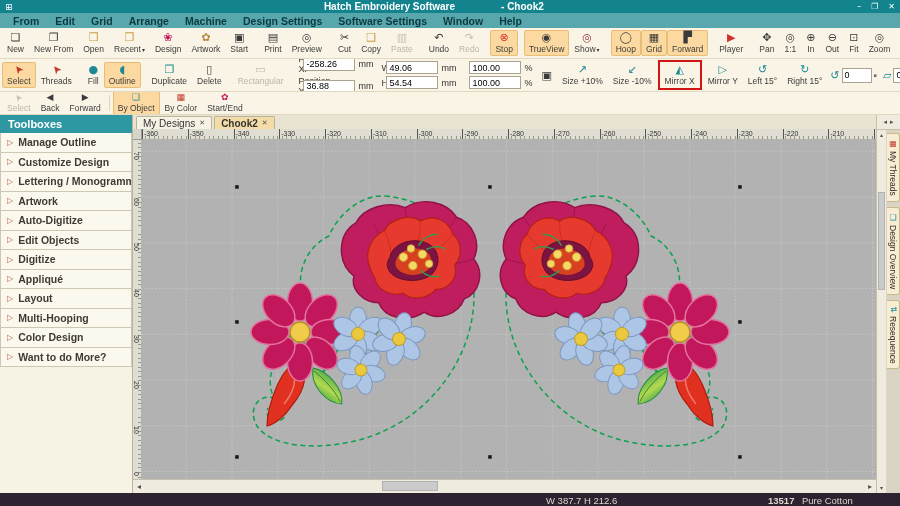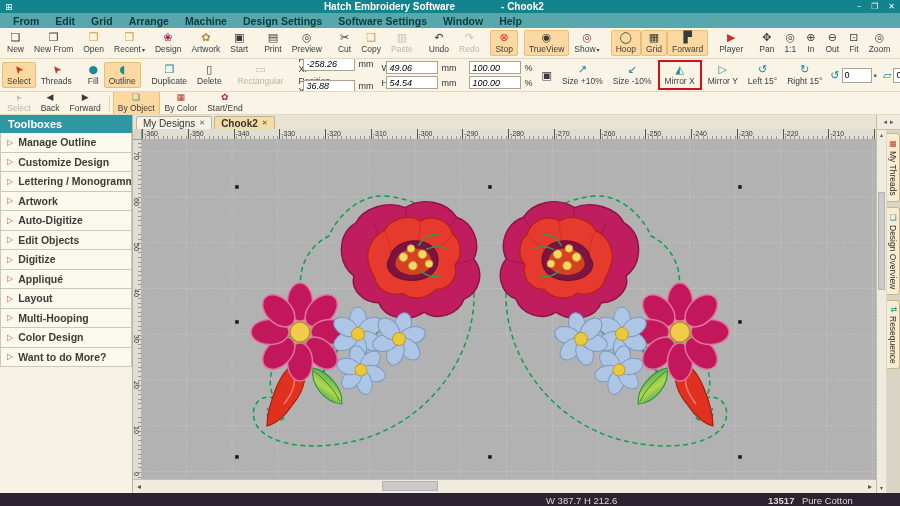--- a/index.html
+++ b/index.html
@@ -40,21 +40,21 @@
   .tsep{width:1px;align-self:stretch;background:#ddd5bc;margin:3px 3px;}
   .mcaret{font-size:6px;margin-left:1px;font-family:"DejaVu Sans",sans-serif;}
   .nw{display:inline-block;transform:rotate(-128deg);}
   .combo{display:flex;align-items:center;border:1px solid #a9a390;background:#fff;height:16px;
          margin-left:5px;padding:0 1px 0 3px;}
   .combo input{width:38px;border:none;outline:none;font-size:10px;font-family:"Liberation Sans",sans-serif;}
   .f2{display:grid;grid-template-columns:auto auto auto;gap:2px 3px;align-items:center;
       padding:0 4px;font-size:9px;color:#333;}
   .f2 .fl{text-align:left;min-width:2px;}
   .f2 input{width:46px;height:11px;font-size:9px;border:1px solid #a9a390;background:#fff;
-            padding:0 2px;font-family:"Liberation Sans",sans-serif;font-style:italic;}
+            padding:0 2px;font-family:"Liberation Sans",sans-serif;}
   .f2 .fu{font-size:9px;}
   .spin{display:flex;align-items:center;gap:2px;padding:0 3px;}
   .spin .ti{font-size:11px;font-family:"DejaVu Sans",sans-serif;}
   .spin input{width:24px;height:13px;font-size:9px;border:1px solid #a9a390;background:#fff;
               padding:0 2px;font-family:"Liberation Sans",sans-serif;}
   .sdot{font-size:5px;color:#666;font-family:"DejaVu Sans",sans-serif;}
   .redbox{border:2px solid var(--annotation,#cf1414);display:flex;align-items:stretch;margin:0 1px;}
 
   
   #main{display:flex;height:378px;}

